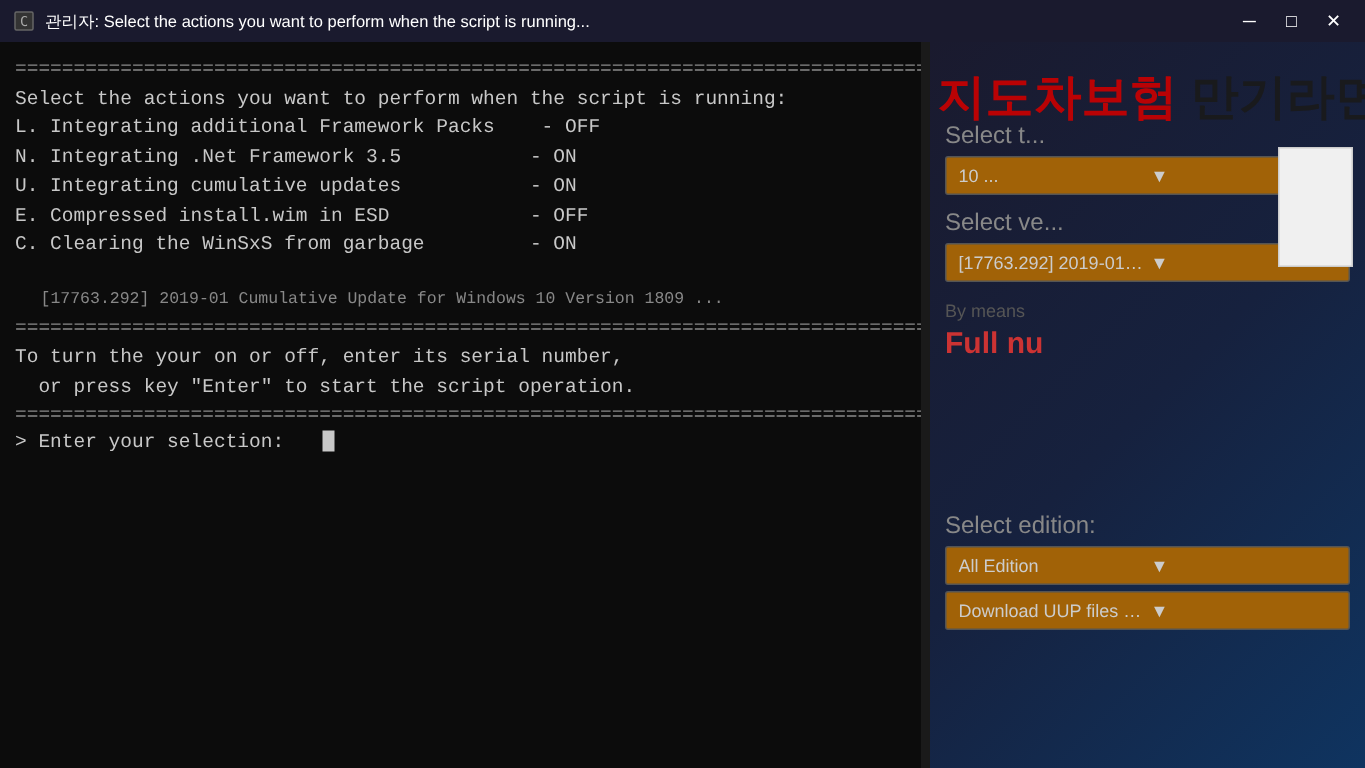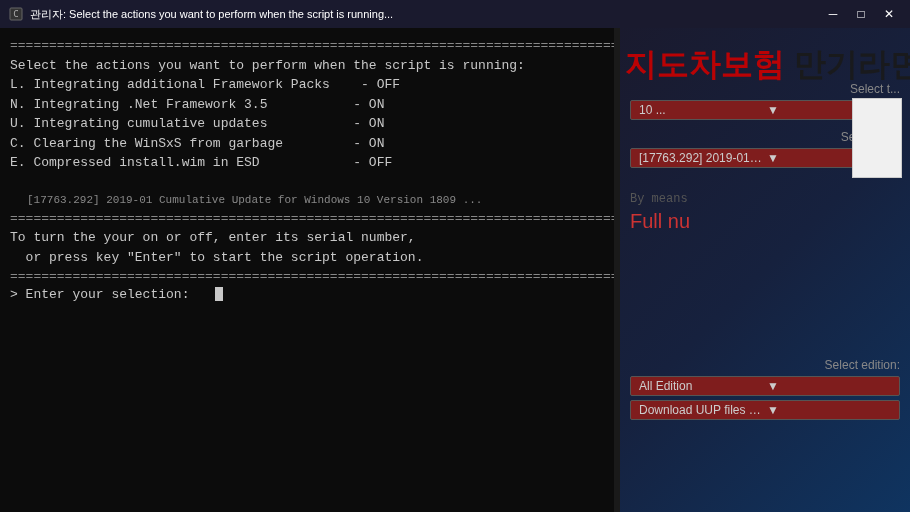--- a/index.html
+++ b/index.html
@@ -147,35 +147,35 @@
       z-index: 2;
       padding: 8px 10px;
       display: flex;
       flex-direction: column;
       height: 100%;
     }
 
     
     .select-label {
       color: #888;
-      font-size: 12px;
-      font-family: 'Segoe UI', sans-serif;
-      text-align: right;
+      font-size: 16px;
+      font-family: 'Segoe UI', sans-serif;
+      text-align: left;
       margin-bottom: 4px;
       margin-top: 6px;
     }
 
     .dropdown-row {
       display: flex;
       align-items: center;
-      background: #7f1d1d;
+      background: #a16207;
       border: 1px solid #555;
       border-radius: 2px;
       height: 20px;
-      padding: 0 8px;
+      padding: 12px 8px;
       cursor: pointer;
       margin-bottom: 4px;
     }
     .dropdown-row span {
       flex: 1;
       color: #ccc;
       font-size: 12px;
       font-family: 'Segoe UI', sans-serif;
       white-space: nowrap;
       overflow: hidden;
@@ -184,29 +184,29 @@
     .dropdown-arrow {
       color: #aaa;
       font-size: 10px;
       margin-left: 4px;
     }
 
     
     .by-means {
       color: #555;
       font-size: 12px;
-      font-family: Liberation Mono, monospace;
-      margin-top: 20px;
+      font-family: Liberation Sans, sans-serif;
+      margin-top: 8px;
     }
 
     
     .full-num {
       color: #cc3333;
       font-size: 20px;
-      font-weight: normal;
+      font-weight: bold;
       font-family: 'Segoe UI', sans-serif;
       margin-top: 4px;
     }
 
     
     .terminal-scrollbar {
       position: absolute;
       right: 0;
       top: 0;
       width: 6px;
@@ -251,22 +251,22 @@
 
 <div class="main-container">
 
   <div class="terminal-pane">
     <div class="terminal-line divider-line">================================================================================</div>
     <div class="terminal-line">Select the actions you want to perform when the script is running:</div>
     <div class="terminal-line"></div>
     <div class="terminal-line menu-line">L. Integrating additional Framework Packs    - OFF</div>
     <div class="terminal-line menu-line">N. Integrating .Net Framework 3.5           - ON</div>
     <div class="terminal-line menu-line">U. Integrating cumulative updates           - ON</div>
+    <div class="terminal-line menu-line">E. Compressed install.wim in ESD            - OFF</div>
     <div class="terminal-line menu-line">C. Clearing the WinSxS from garbage         - ON</div>
-    <div class="terminal-line menu-line">E. Compressed install.wim in ESD            - OFF</div>
     <div class="terminal-line">&nbsp;</div>
     <div class="terminal-line" style="color:#888; font-size:11px; overflow:hidden; text-overflow:ellipsis; white-space:nowrap;margin-left:17px;">[17763.292] 2019-01 Cumulative Update for Windows 10 Version 1809 ...</div>
     <div class="terminal-line divider-line">================================================================================</div>
     <div class="terminal-line">To turn the your on or off, enter its serial number,</div>
     <div class="terminal-line">  or press key "Enter" to start the script operation.</div>
     <div class="terminal-line divider-line">================================================================================</div>
     <div class="prompt-line">
       <span>&gt; Enter your selection:  </span>
       <span class="cursor"></span>
     </div>

